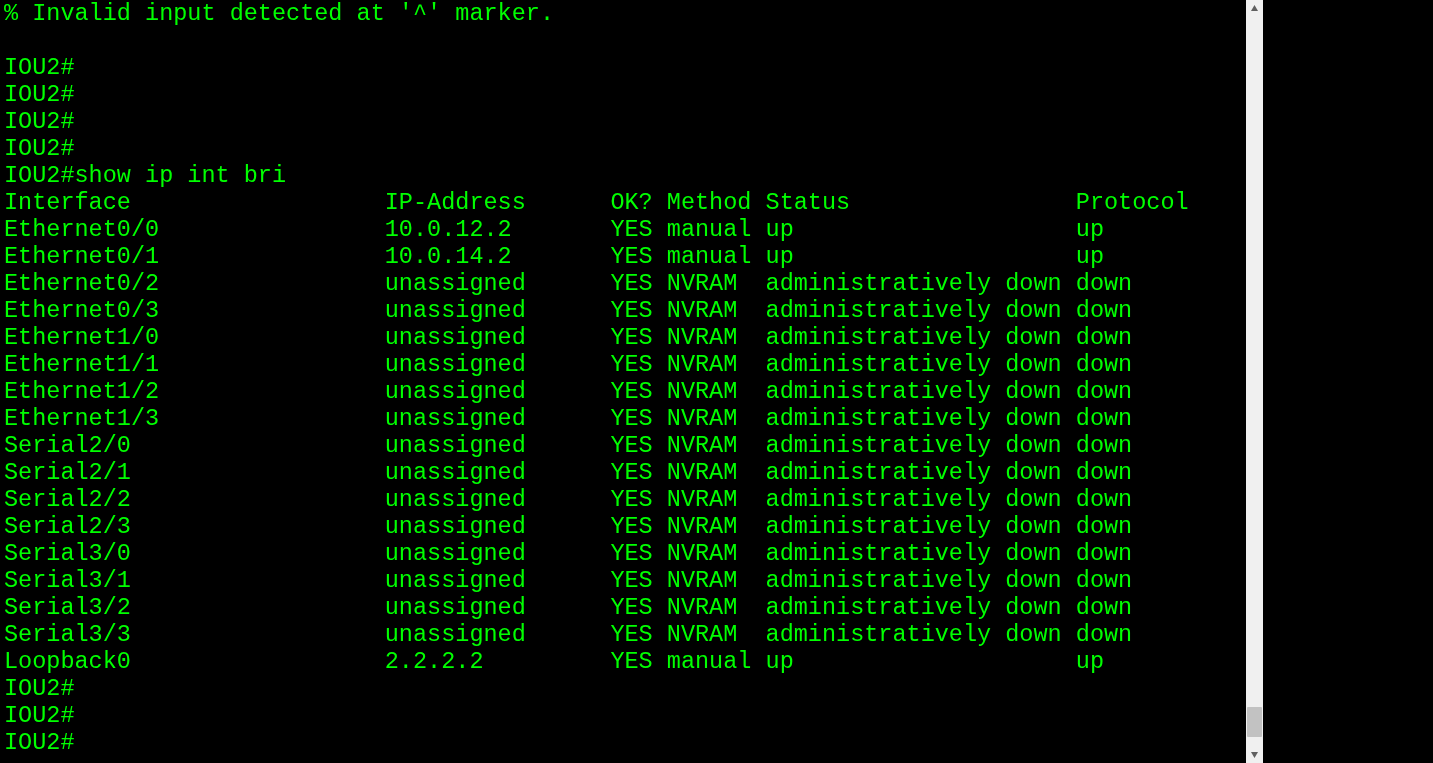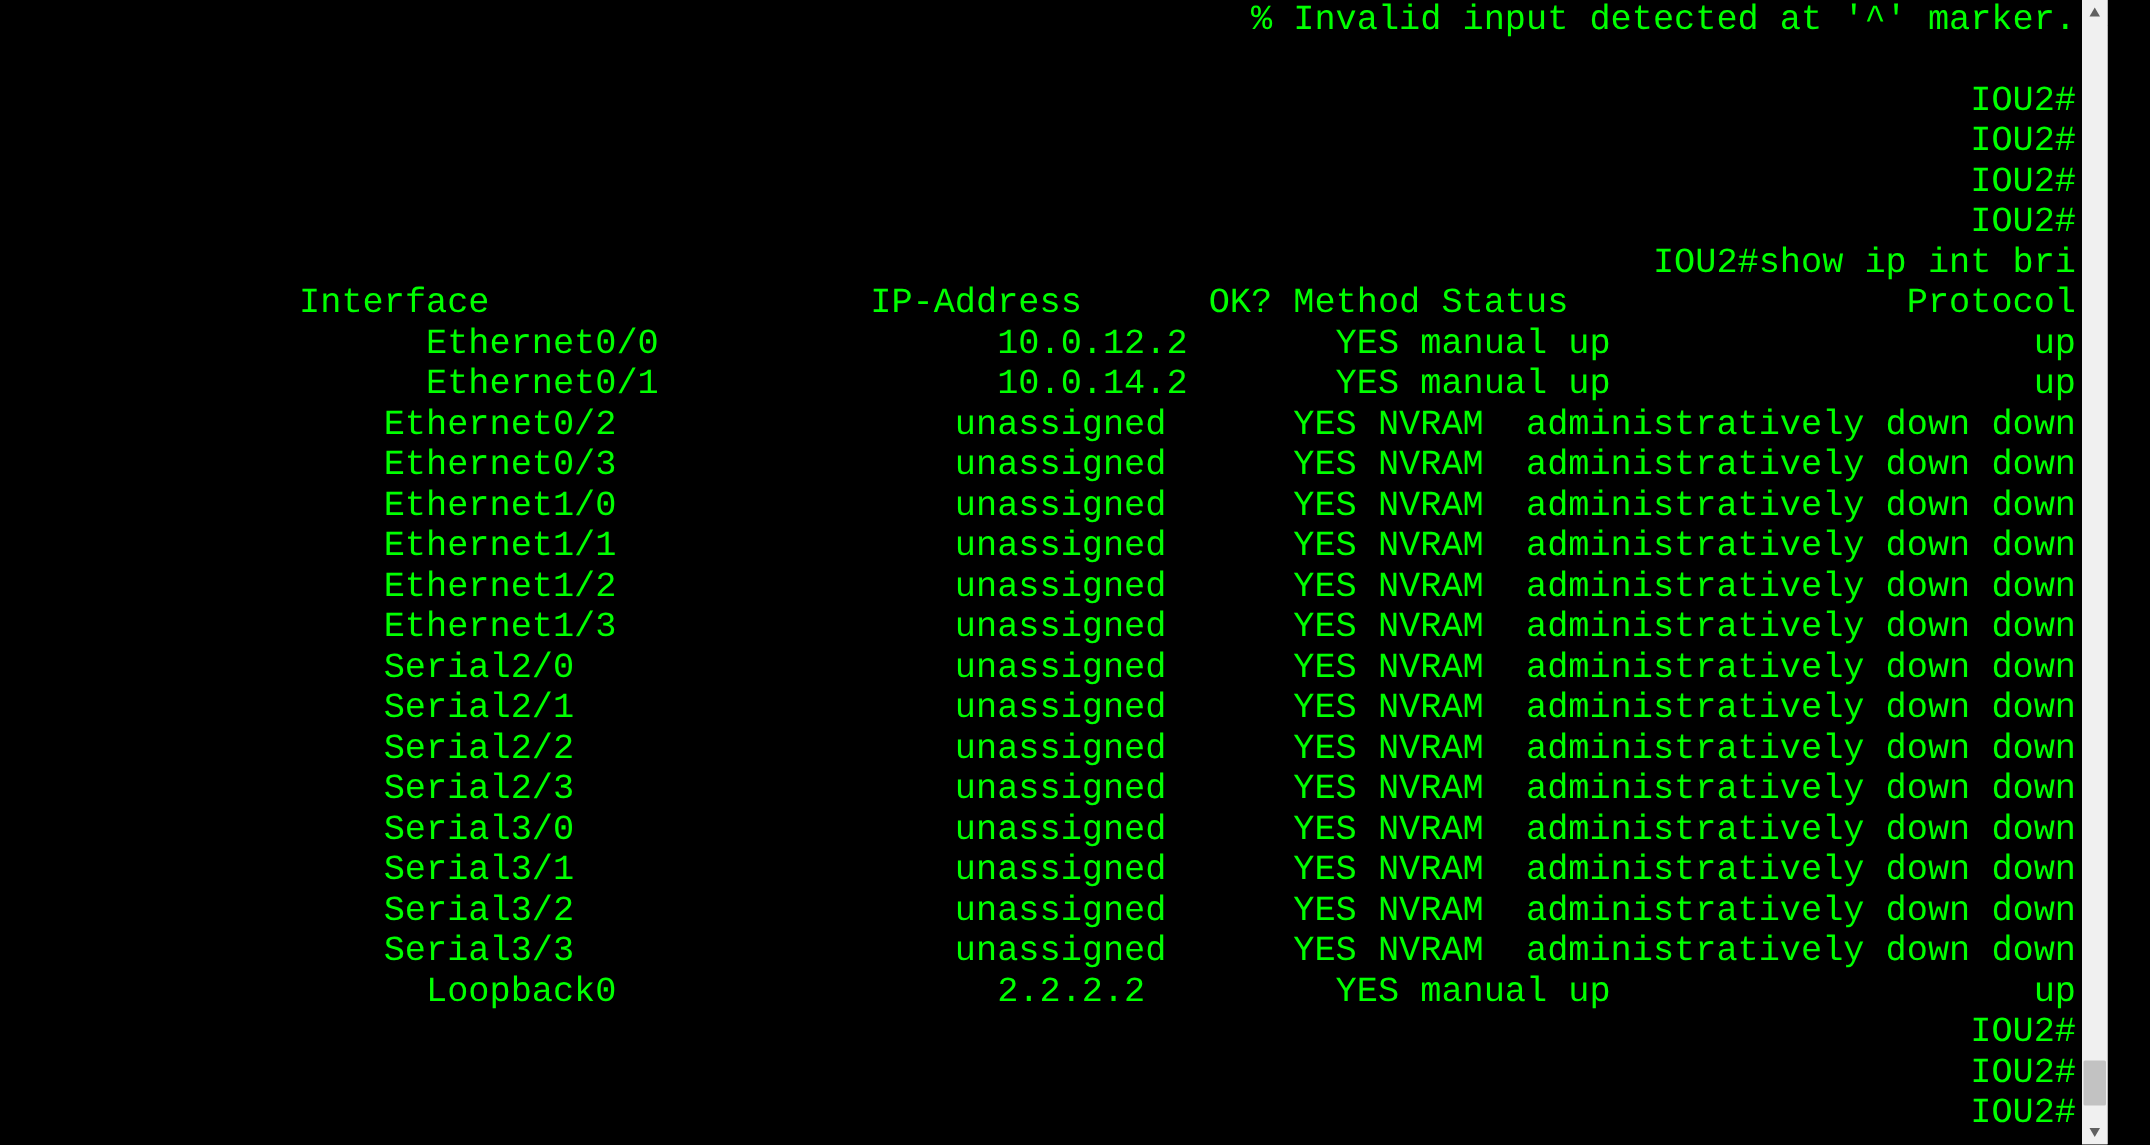--- a/index.html
+++ b/index.html
@@ -4,25 +4,24 @@
 <style>
   html, body {
     margin: 0;
     padding: 0;
     height: 100%;
     background: #000;
     overflow: hidden;
   }
   .viewport {
     display: flex;
-    width: 1405px;
+    width: 1263px;
     height: 763px;
     background: #000;
     position: relative;
-    text-align: right;
   }
   .terminal {
     flex: 1;
     background: #000;
     color: #00ff00;
     font-family: "Consolas", "Courier New", monospace;
     font-size: 23.5px;
     line-height: 27px;
     white-space: pre;
     padding: 0 4px;

